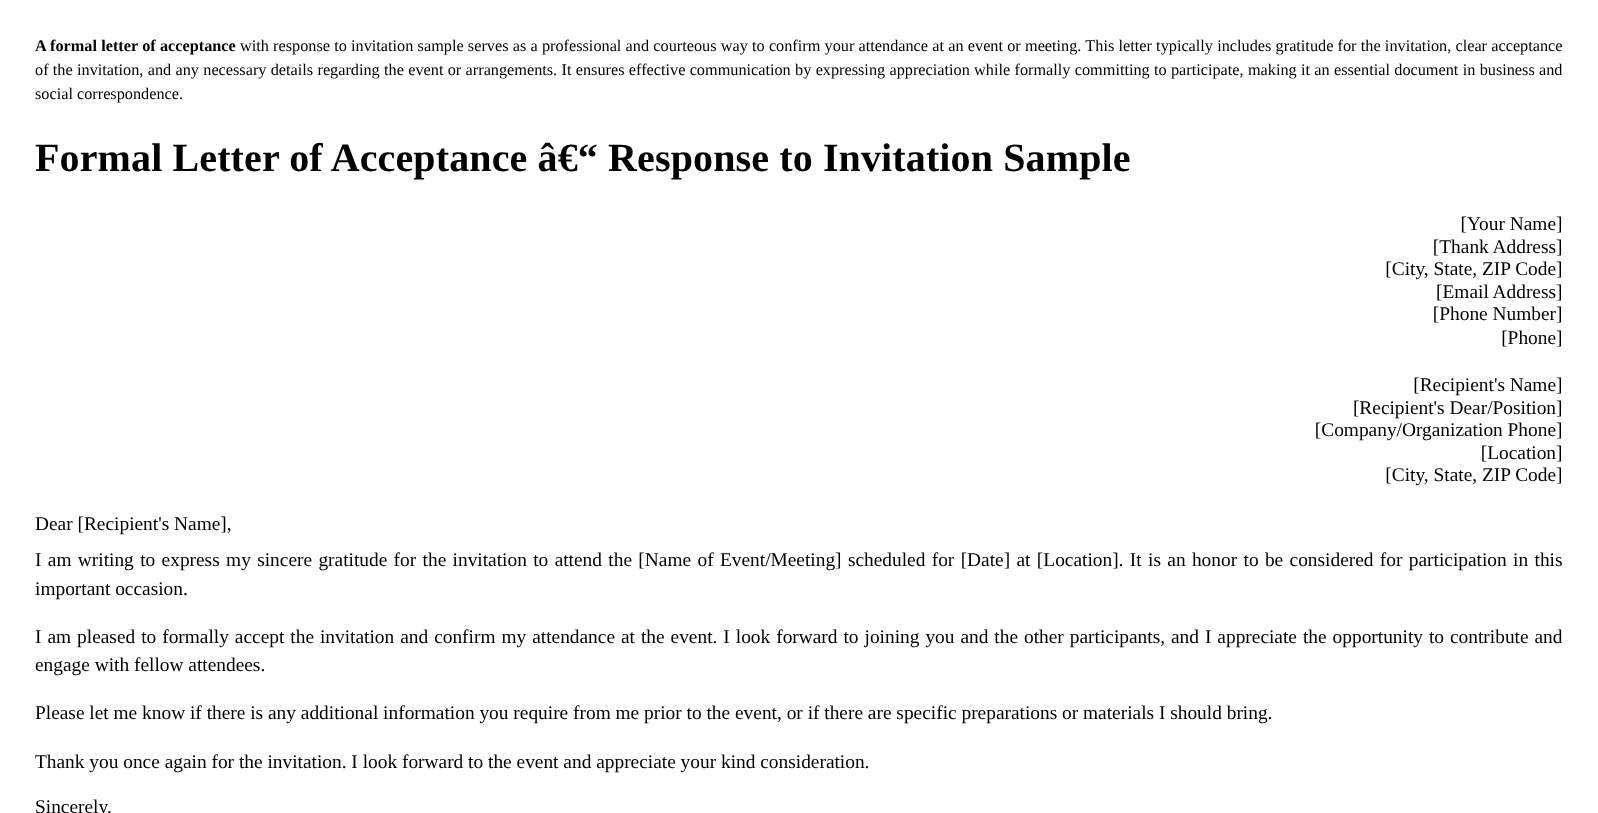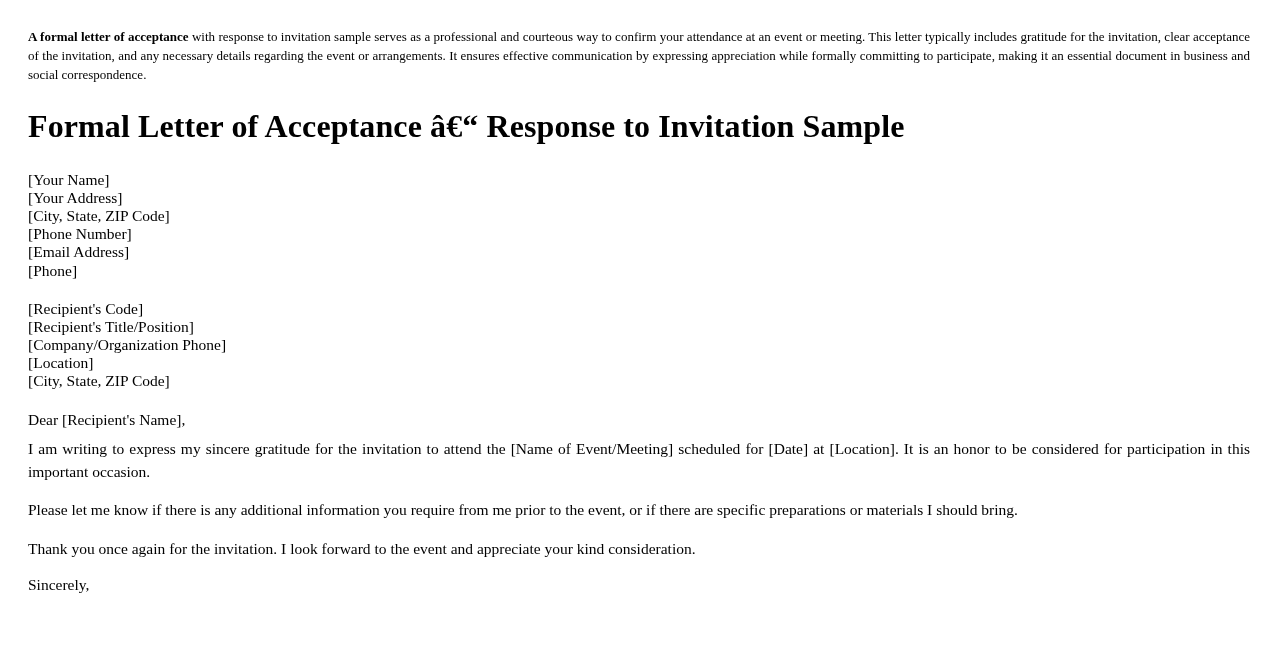--- a/index.html
+++ b/index.html
@@ -32,20 +32,21 @@
     font-size: 32px;
     font-weight: bold;
     margin: 0 0 26px 0;
     line-height: 1.2;
     letter-spacing: 0.1px;
   }
   .block {
     font-size: 15.5px;
     line-height: 1.17;
     margin: 0 0 18px 0;
+    text-align: right;
   }
   .block .line {
     display: block;
     white-space: pre-wrap;
   }
   .para {
     font-size: 15.5px;
     line-height: 1.45;
     text-align: justify;
     margin: 0 0 16px 0;
@@ -76,38 +77,39 @@
 <body>
 
 <div class="page">
 
   <p class="intro"><b>A formal letter of acceptance</b><span> with response to invitation sample serves as a professional and courteous way to confirm your attendance at an event or meeting. This letter typically includes gratitude for the invitation, clear acceptance of the invitation, and any necessary details regarding the event or arrangements. It ensures effective communication by expressing appreciation while formally committing to participate, making it an essential document in business and social correspondence.</span></p>
 
   <h1 class="doc-title">Formal Letter of Acceptance â€“ Response to Invitation Sample</h1>
 
   <div class="block sender-block">
     <span class="line">[Your Name]</span>
-    <span class="line">[Your Address]</span>
+    <span class="line">[Thank Address]</span>
     <span class="line">[City, State, ZIP Code]</span>
+    <span class="line">[Email Address]</span>
     <span class="line">[Phone Number]</span>
-    <span class="line">[Email Address]</span>
     <span class="line">[Phone]</span>
   </div>
 
   <div class="block recipient-block">
-    <span class="line">[Recipient's Code]</span>
-    <span class="line">[Recipient's Title/Position]</span>
+    <span class="line">[Recipient's Name]</span>
+    <span class="line">[Recipient's Dear/Position]</span>
     <span class="line">[Company/Organization Phone]</span>
     <span class="line">[Location]</span>
     <span class="line">[City, State, ZIP Code]</span>
   </div>
 
   <p class="salutation">Dear [Recipient's Name],</p>
 
   <p class="para">I am writing to express my sincere gratitude for the invitation to attend the [Name of Event/Meeting] scheduled for [Date] at [Location]. It is an honor to be considered for participation in this important occasion.</p>
+  <p class="para">I am pleased to formally accept the invitation and confirm my attendance at the event. I look forward to joining you and the other participants, and I appreciate the opportunity to contribute and engage with fellow attendees.</p>
   <p class="para">Please let me know if there is any additional information you require from me prior to the event, or if there are specific preparations or materials I should bring.</p>
   <p class="para">Thank you once again for the invitation. I look forward to the event and appreciate your kind consideration.</p>
 
   <div class="closing">
     <span class="line">Sincerely,</span>
 
   </div>
 
 </div>
 

